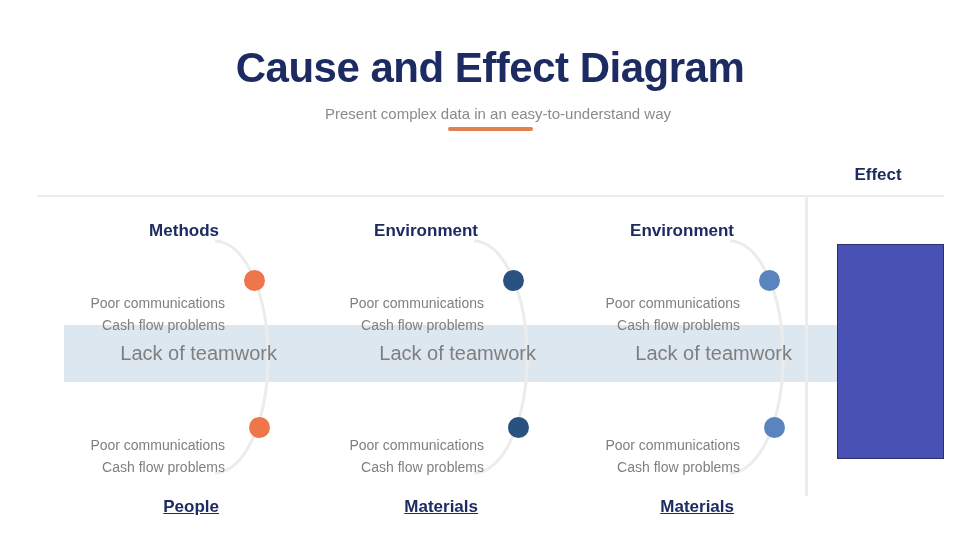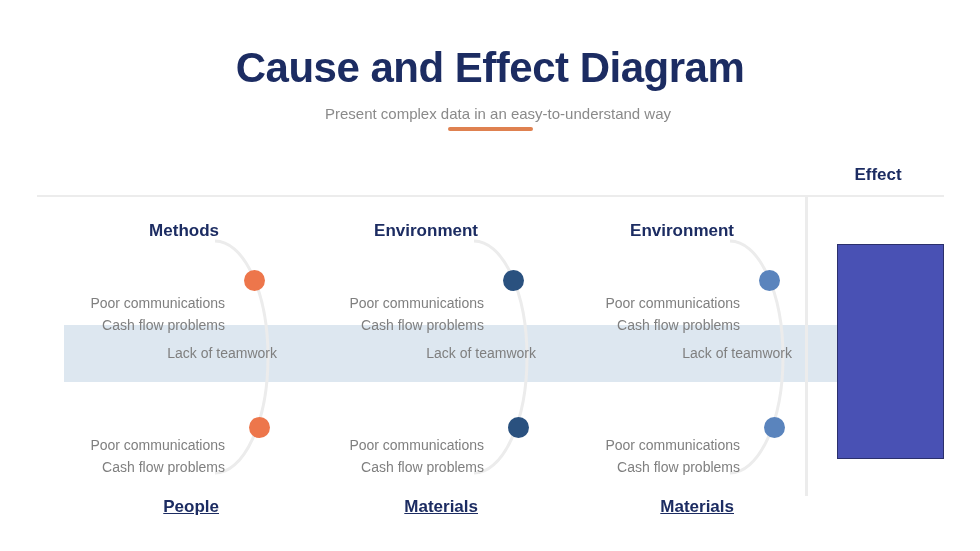--- a/index.html
+++ b/index.html
@@ -32,21 +32,21 @@
   
   .btitle{position:absolute;font-size:17px;line-height:22px;font-weight:700;color:#1c2c62;text-align:right;white-space:nowrap;z-index:3;}
   .btitle.t{top:220px;}
   .btitle.b{top:496px;text-decoration:underline;}
   .btitle.c0{right:761px;margin-left:16px;} .btitle.c1{right:502px;} .btitle.c2{right:246px;text-align:center;}
   
   .row{position:absolute;font-size:14px;line-height:18px;color:#7f7f7f;text-align:right;white-space:nowrap;z-index:3;margin-top:24px;}
   .row.c0{right:755px;} .row.c1{right:496px;} .row.c2{right:240px;}
   .r1t{top:270px;} .r2t{top:292px;} .r1b{top:412px;} .r2b{top:434px;}
   
-  .bandlbl{position:absolute;top:344px;font-size:14px;line-height:18px;color:#7f7f7f;text-align:left;white-space:nowrap;z-index:3;}
+  .bandlbl{position:absolute;top:344px;font-size:20px;line-height:18px;color:#7f7f7f;text-align:left;white-space:nowrap;z-index:3;}
   .bandlbl.c0{right:703px;} .bandlbl.c1{right:444px;} .bandlbl.c2{right:188px;}
   
   .dot{position:absolute;width:21px;height:21px;border-radius:50%;z-index:3;}
   .dot.dt{top:270px;} .dot.db{top:417px;}
   .dot.dt.c0{left:244px;} .dot.dt.c1{left:503px;} .dot.dt.c2{left:759px;}
   .dot.db.c0{left:249px;} .dot.db.c1{left:508px;} .dot.db.c2{left:764px;}
   
   .effect-box{position:absolute;left:837px;top:244px;width:107px;height:215px;border:1px solid rgba(0,0,0,0.4);box-sizing:border-box;z-index:6;}
 </style>
 </head>

